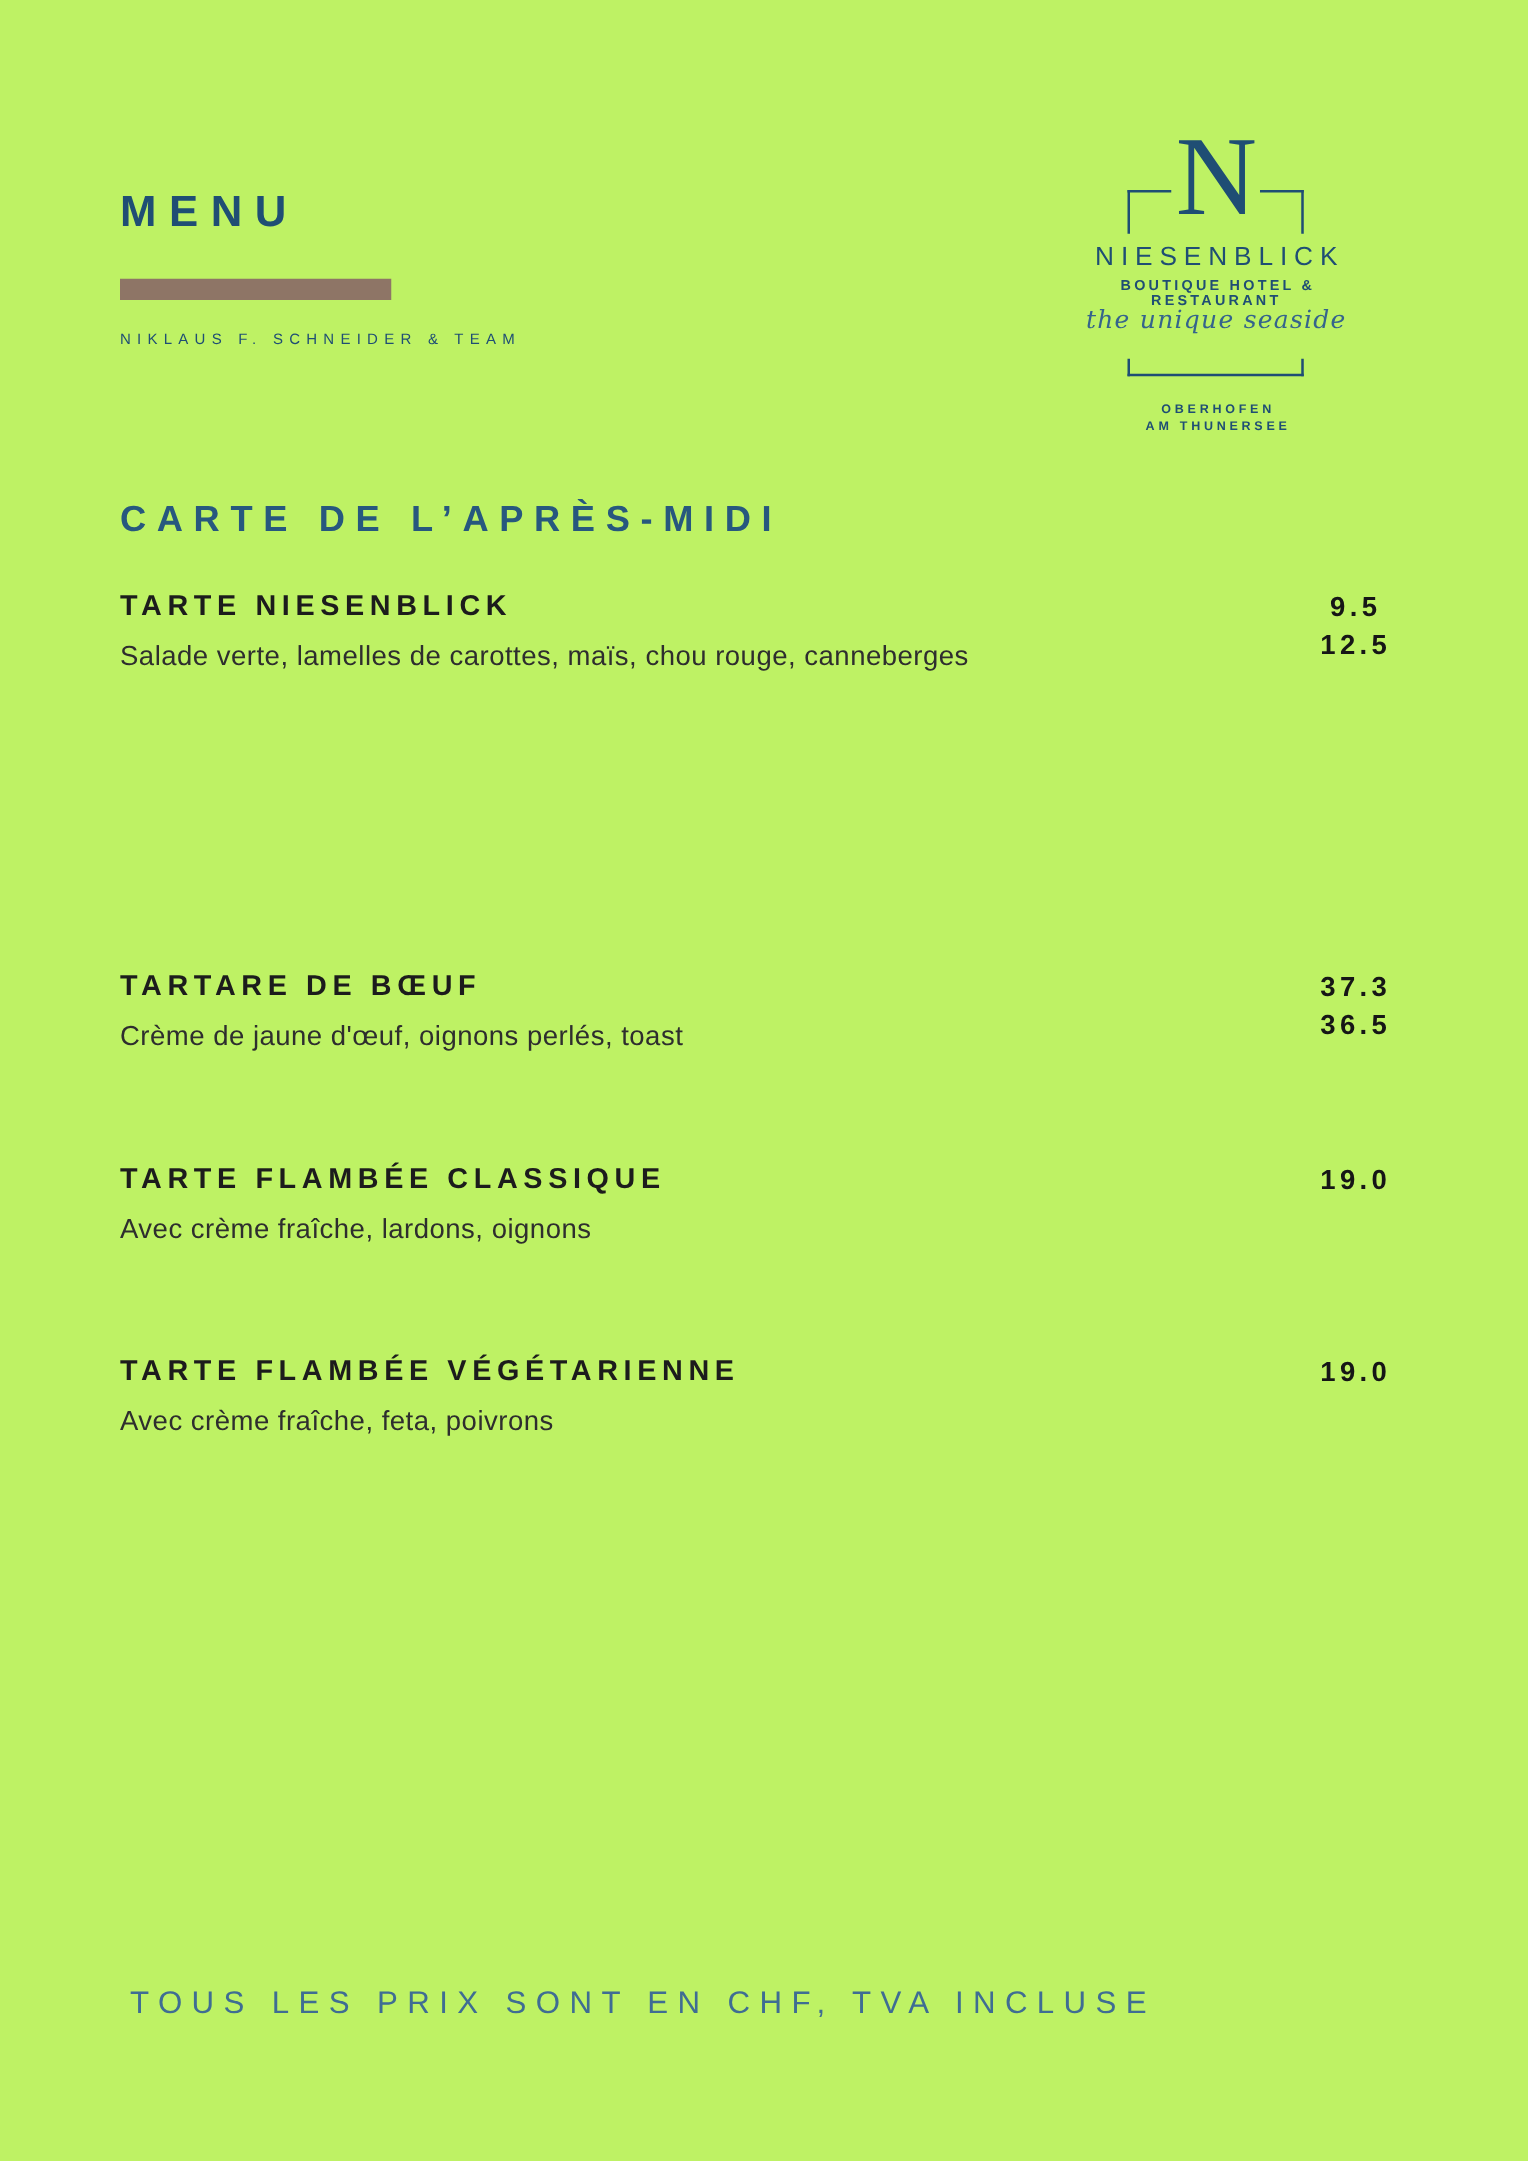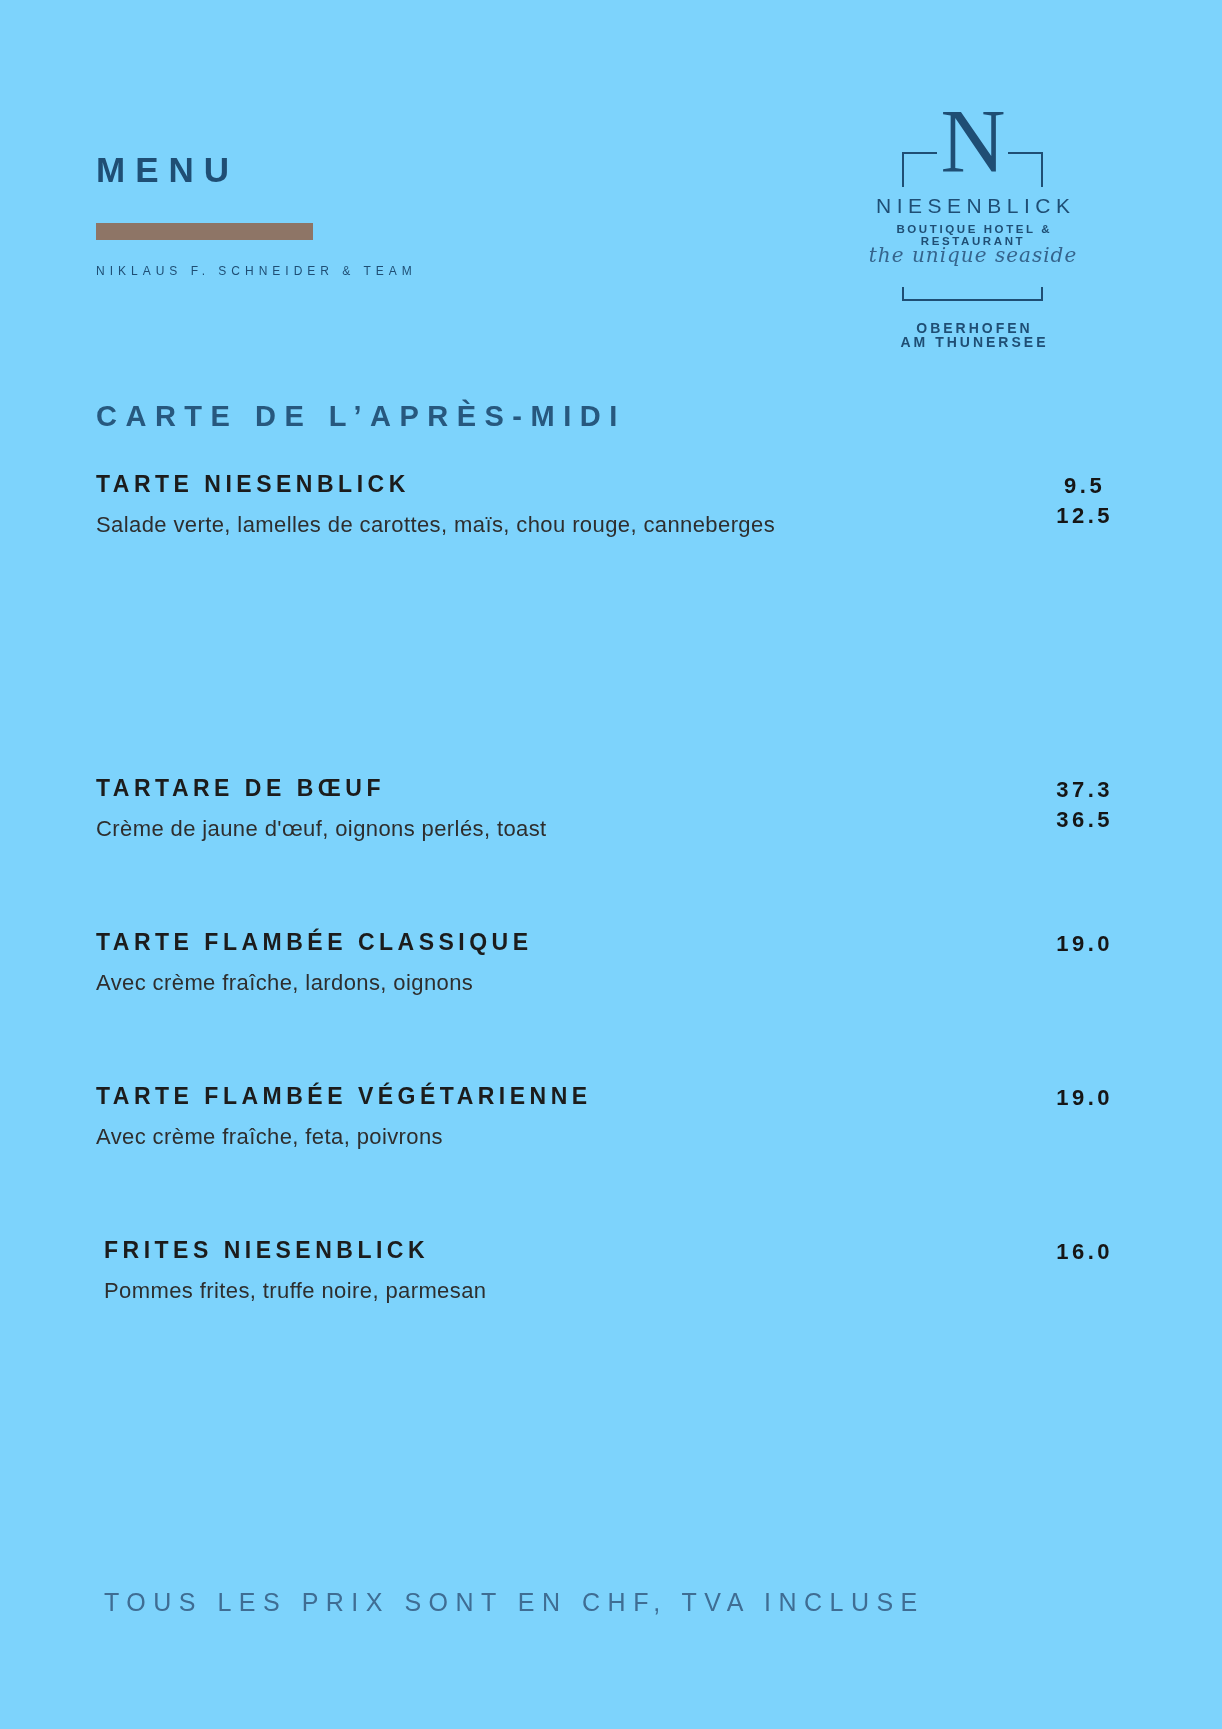--- a/index.html
+++ b/index.html
@@ -3,21 +3,21 @@
 <meta charset="utf-8">
 <style>
   * { margin: 0; padding: 0; box-sizing: border-box; }
   html, body { background: #ffffff; }
   body {
     font-family: "Liberation Sans", sans-serif;
     width: 1222px; height: 1729px;
     position: relative;
     color: #1c1c1c;
   }
-  .page { position: absolute; inset: 0; background: #7dd3fc; }
+  .page { position: absolute; inset: 0; background: #bef264; }
 
   
   .menu-word {
     position: absolute; left: 96px; top: 150px;
     font-size: 35px; font-weight: bold; letter-spacing: 10px;
     color: #1f4e74;
   }
   .accent-bar {
     position: absolute; left: 96px; top: 223px;
     width: 217px; height: 17px; background: #8e7566;
@@ -56,21 +56,21 @@
     position: absolute; left: 0; right: 0; top: 148px;
     font-family: "DejaVu Serif", serif; font-style: italic;
     font-size: 20px; color: #35648c; letter-spacing: 1px;
   }
   .bracket-bottom {
     position: absolute; left: 62px; top: 192px; width: 141px; height: 14px;
     border-left: 2px solid #1f4e74; border-right: 2px solid #1f4e74; border-bottom: 2px solid #1f4e74;
   }
   .logo-location {
     position: absolute; left: 0; right: 0; top: 226px;
-    font-size: 14px; font-weight: bold; letter-spacing: 3px; text-indent: 3px;
+    font-size: 10px; font-weight: bold; letter-spacing: 3px; text-indent: 3px;
     line-height: 14px;
   }
 
   
   .section-title {
     position: absolute; left: 96px; top: 400px;
     font-size: 29px; font-weight: bold; letter-spacing: 8.5px;
     color: #27587e;
   }
 
@@ -144,21 +144,16 @@
     <div class="item-prices"><span>19.0</span><br><span></span></div>
     <div class="item-desc">Avec crème fraîche, lardons, oignons</div>
   </div>
 
   <div class="menu-item r5">
     <div class="item-title">TARTE FLAMBÉE VÉGÉTARIENNE</div>
     <div class="item-prices"><span>19.0</span><br><span></span></div>
     <div class="item-desc">Avec crème fraîche, feta, poivrons</div>
   </div>
 
-  <div class="menu-item r6">
-    <div class="item-title">FRITES NIESENBLICK</div>
-    <div class="item-prices"><span>16.0</span><br><span></span></div>
-    <div class="item-desc">Pommes frites, truffe noire, parmesan</div>
-  </div>
 
   <div class="footer-note">TOUS LES PRIX SONT EN CHF, TVA INCLUSE</div>
 
 </div>
 
 </body></html>

